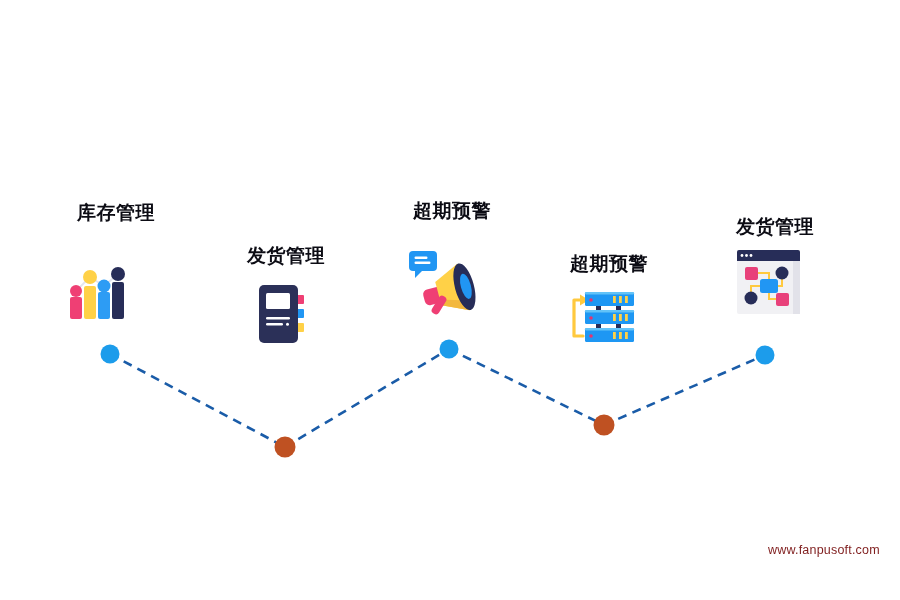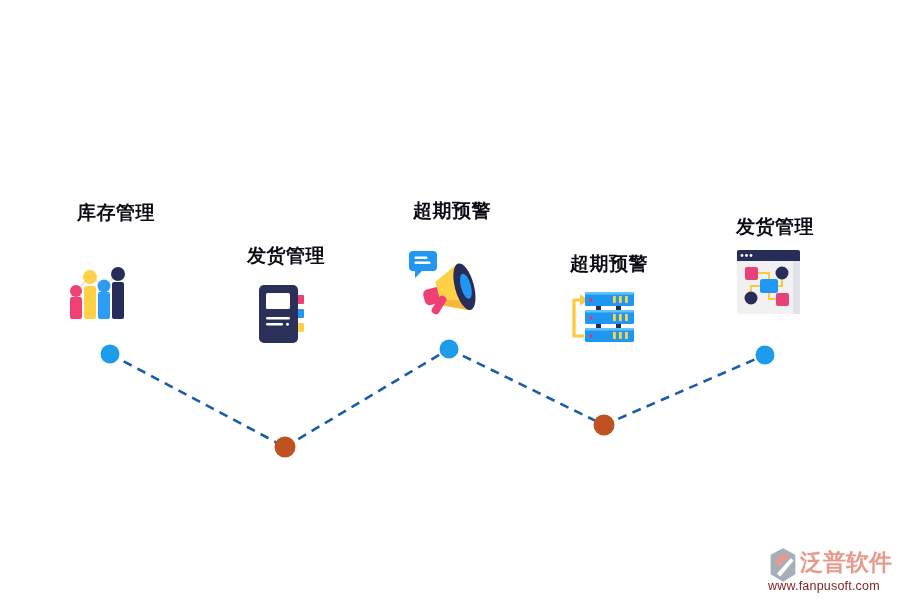--- a/index.html
+++ b/index.html
@@ -142,26 +142,16 @@
       </g>
       <rect x="8" y="17" width="13" height="13" rx="2" fill="#E8417A"></rect>
       <circle cx="45" cy="23" r="6.5" fill="#272D58"></circle>
       <rect x="23" y="29" width="18" height="14" rx="2.5" fill="#2196F3"></rect>
       <circle cx="14" cy="48" r="6.5" fill="#272D58"></circle>
       <rect x="39" y="43" width="13" height="13" rx="2" fill="#E8417A"></rect>
     </svg>
   </div>
 
   <div id="watermark">
-    <div class="wm-row">
-      <span class="wm-logo">
-        <svg width="30" height="36" viewBox="0 0 34 40">
-          <path d="M17,1 L31,8.5 L31,30.5 L17,39 L3,30.5 L3,8.5 Z" fill="#A6AEBA"></path>
-          <path d="M24,8 A13,13 0 0 0 8,18 L15,21 A7,7 0 0 1 21,14 Z" fill="#E8998D"></path>
-          <path d="M10,30 L26,12 L29,15 L14,33 Z" fill="#ffffff"></path>
-        </svg>
-      </span>
-      <span class="wm-brand">泛普软件</span>
-    </div>
     <div class="wm-url">www.fanpusoft.com</div>
   </div>
 
 </div>
 
 </body></html>

